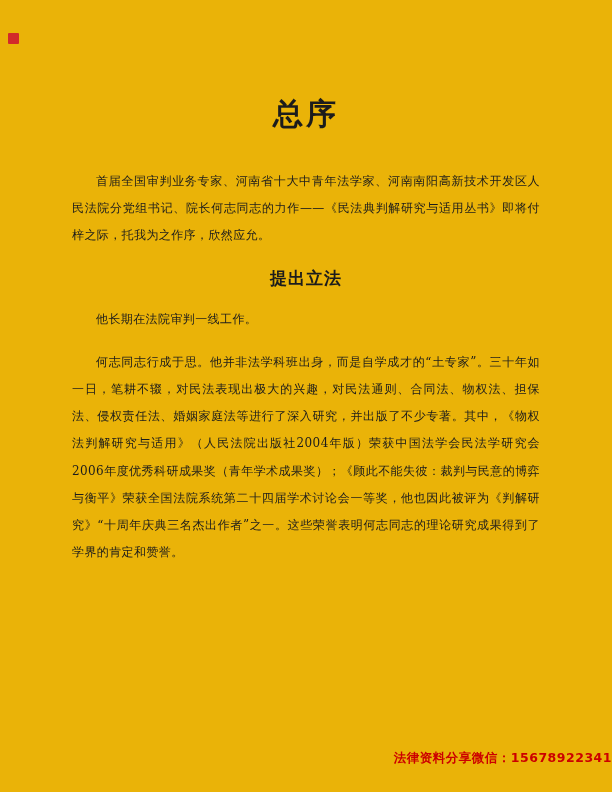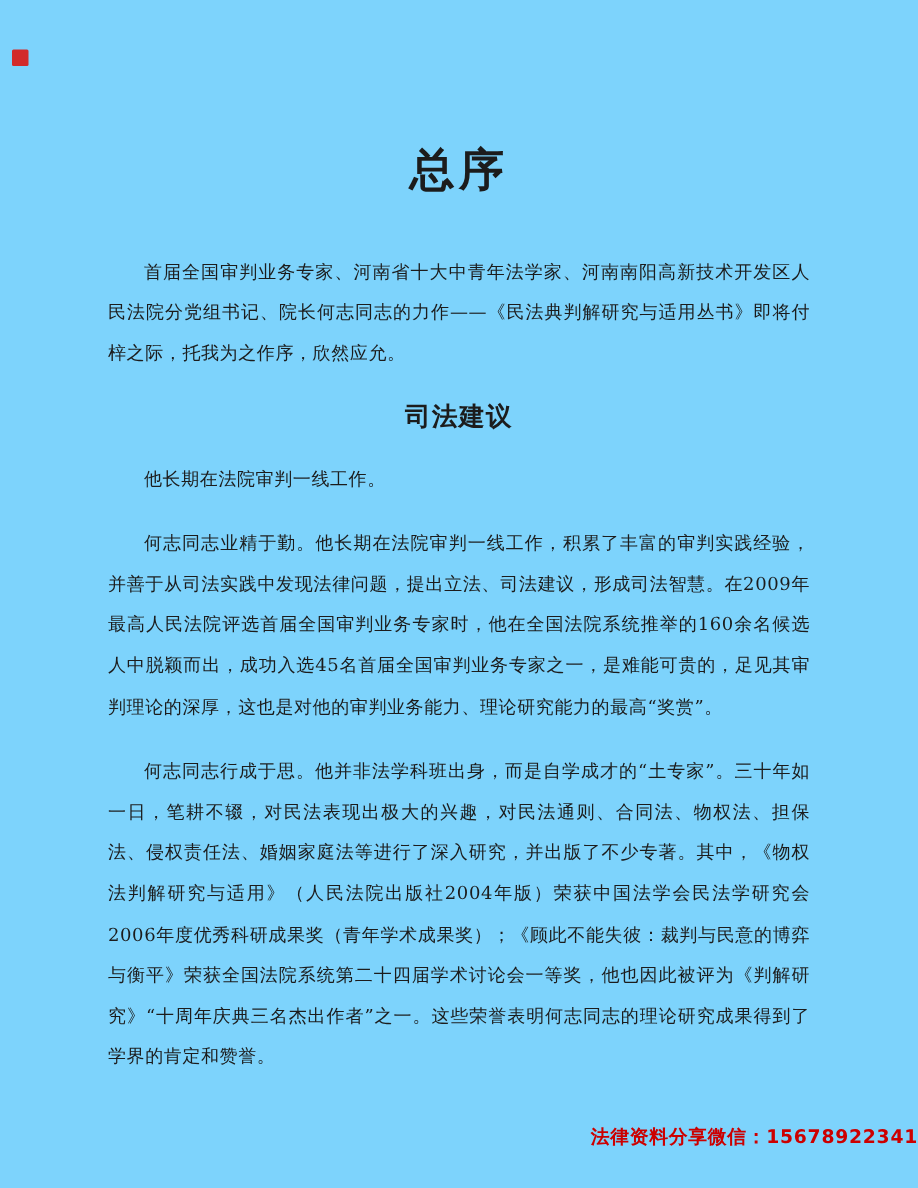--- a/index.html
+++ b/index.html
@@ -4,21 +4,21 @@
 <style>
   html, body {
     margin: 0;
     padding: 0;
     background: #ffffff;
   }
   .page {
     position: relative;
     width: 612px;
     height: 792px;
-    background: #7dd3fc;
+    background: #eab308;
     overflow: hidden;
     font-family: "DejaVu Serif", "Liberation Serif", serif;
     color: #1c1c1c;
   }
   .corner-marker {
     position: absolute;
     left: 8px;
     top: 33px;
     width: 11px;
     height: 11px;
@@ -73,25 +73,24 @@
 <div class="page">
 
   <div class="corner-marker" style="background: rgb(210, 42, 42);"></div>
 
   <div class="content">
 
     <h1 class="doc-title">总序</h1>
 
     <p class="body-para">首届全国审判业务专家、河南省十大中青年法学家、河南南阳高新技术开发区人民法院分党组书记、院长何志同志的力作——《民法典判解研究与适用丛书》即将付梓之际，托我为之作序，欣然应允。</p>
 
-    <h2 class="section-heading">司法建议</h2>
+    <h2 class="section-heading">提出立法</h2>
 
     <p class="body-para">他长期在法院审判一线工作。</p>
 
-    <p class="body-para">何志同志业精于勤。他长期在法院审判一线工作，积累了丰富的审判实践经验，并善于从司法实践中发现法律问题，提出立法、司法建议，形成司法智慧。在2009年最高人民法院评选首届全国审判业务专家时，他在全国法院系统推举的160余名候选人中脱颖而出，成功入选45名首届全国审判业务专家之一，是难能可贵的，足见其审判理论的深厚，这也是对他的审判业务能力、理论研究能力的最高“奖赏”。</p>
 
     <p class="body-para">何志同志行成于思。他并非法学科班出身，而是自学成才的“土专家”。三十年如一日，笔耕不辍，对民法表现出极大的兴趣，对民法通则、合同法、物权法、担保法、侵权责任法、婚姻家庭法等进行了深入研究，并出版了不少专著。其中，《物权法判解研究与适用》（人民法院出版社2004年版）荣获中国法学会民法学研究会2006年度优秀科研成果奖（青年学术成果奖）；《顾此不能失彼：裁判与民意的博弈与衡平》荣获全国法院系统第二十四届学术讨论会一等奖，他也因此被评为《判解研究》“十周年庆典三名杰出作者”之一。这些荣誉表明何志同志的理论研究成果得到了学界的肯定和赞誉。</p>
 
   </div>
 
   <div class="footer-note" style="color: rgb(204, 0, 0);">法律资料分享微信：15678922341</div>
 
 </div>
 
 </body></html>

